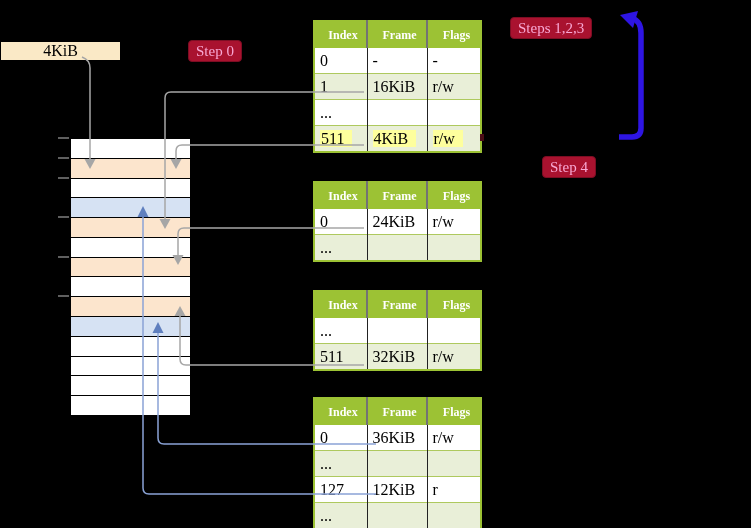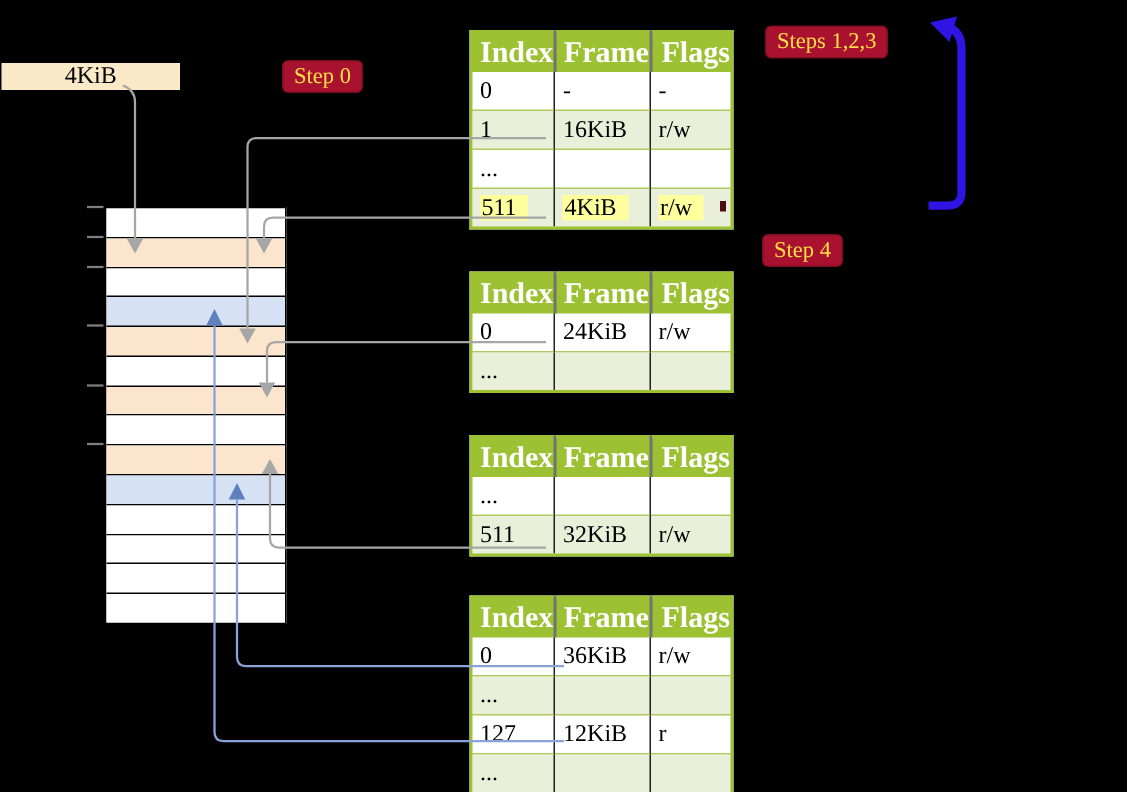--- a/index.html
+++ b/index.html
@@ -20,42 +20,42 @@
   .garrow{fill:var(--grey-line);stroke:none;}
   .barrow{fill:var(--blue-head);stroke:none;}
   .tick{stroke:var(--tick);stroke-width:1.5;}
   .thick{stroke:var(--thick-arrow);stroke-width:5.5;fill:none;}
   .thickhead{fill:var(--thick-arrow);stroke:none;}
   .nub{fill:#4a0d16;stroke:none;}
 
   .pagesize-label{position:absolute;left:1px;top:42px;width:119px;height:18px;
     background:var(--cream);color:#000;font-size:16px;line-height:18px;text-align:center;z-index:2;}
 
-  .badge{position:absolute;color:#fde047;font-size:15px;line-height:16px;padding:2px 7px;
+  .badge{position:absolute;color:#f9a8d4;font-size:15px;line-height:16px;padding:2px 7px;
     white-space:nowrap;z-index:2;}
   .badge.red{background:var(--red-badge);border:1px solid var(--red-badge-border);border-radius:4px;}
   .badge.blue{background:var(--blue-badge);border-radius:2px;}
   .badge.b-step0{left:188px;top:40px;}
   .badge.b-steps123{left:510px;top:17px;}
   .badge.b-steps1234{left:649px;top:20px;}
-  .badge.b-step4{left:508px;top:156px;}
+  .badge.b-step4{left:542px;top:156px;}
 
   .memory{position:absolute;left:70px;top:138px;width:119px;height:276px;
     border:1px solid #000;background:#fff;display:flex;flex-direction:column;z-index:1;}
   .mrow{flex:1;border-bottom:1px solid #000;}
   .mrow:last-child{border-bottom:none;}
   .mrow.empty{background:#ffffff;}
   .mrow.mapped-frame{background:var(--orange);}
   .mrow.page-table-frame{background:var(--blue-row);}
 
   table.pt{position:absolute;border-collapse:collapse;table-layout:fixed;z-index:2;
     border:2px solid var(--header-green);background:#fff;font-size:16px;}
   table.pt col.c1{width:53px;} table.pt col.c2{width:60px;} table.pt col.c3{width:54px;}
-  table.pt th{background:var(--header-green);color:#fff;font-weight:bold;text-align:right;
-    padding:0 0 0 5px;height:26px;font-size:20px;}
+  table.pt th{background:var(--header-green);color:#fff;font-weight:bold;text-align:center;
+    padding:0 0 0 5px;height:26px;font-size:12px;}
   table.pt th + th{border-left:2px solid #737373;}
   table.pt td{height:25px;padding:0 0 0 5px;color:#000;vertical-align:middle;overflow:hidden;}
   table.pt td + td{border-left:1px solid var(--cell-border);}
   table.pt tbody tr + tr td{border-top:1px solid var(--row-sep);}
   table.pt tr.shaded td{background:var(--row-green);}
   table.pt tr.plain td{background:#ffffff;}
   .hl{background:var(--yellow-hl);padding:0 8px 0 1px;}
   .t0{left:313px;top:20px;} .t1{left:313px;top:181px;}
   .t2{left:313px;top:290px;} .t3{left:313px;top:397px;}
 </style>

